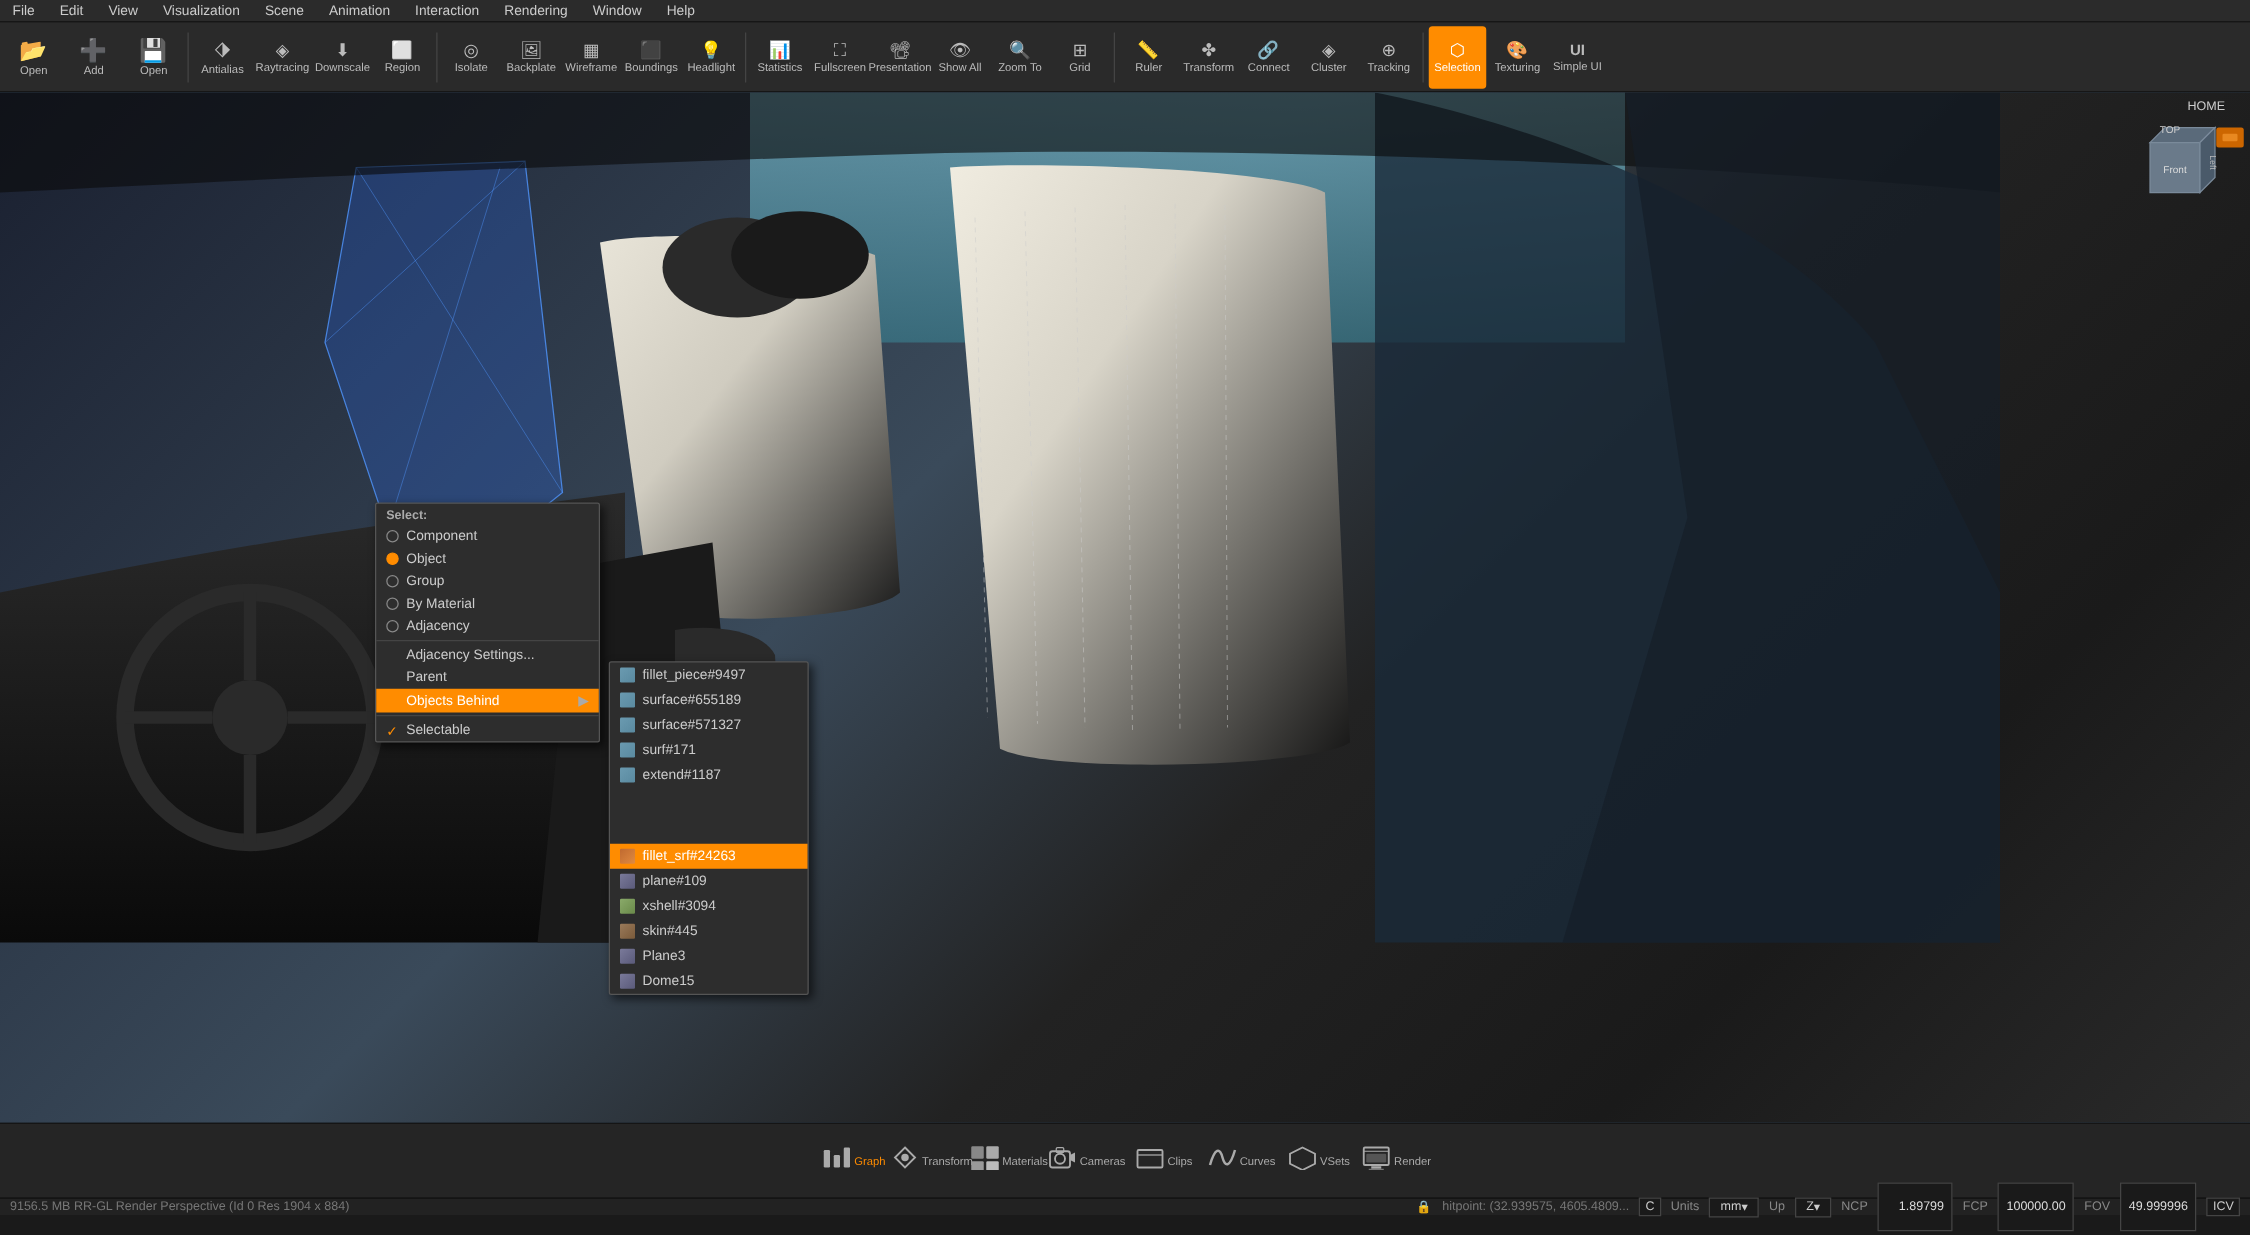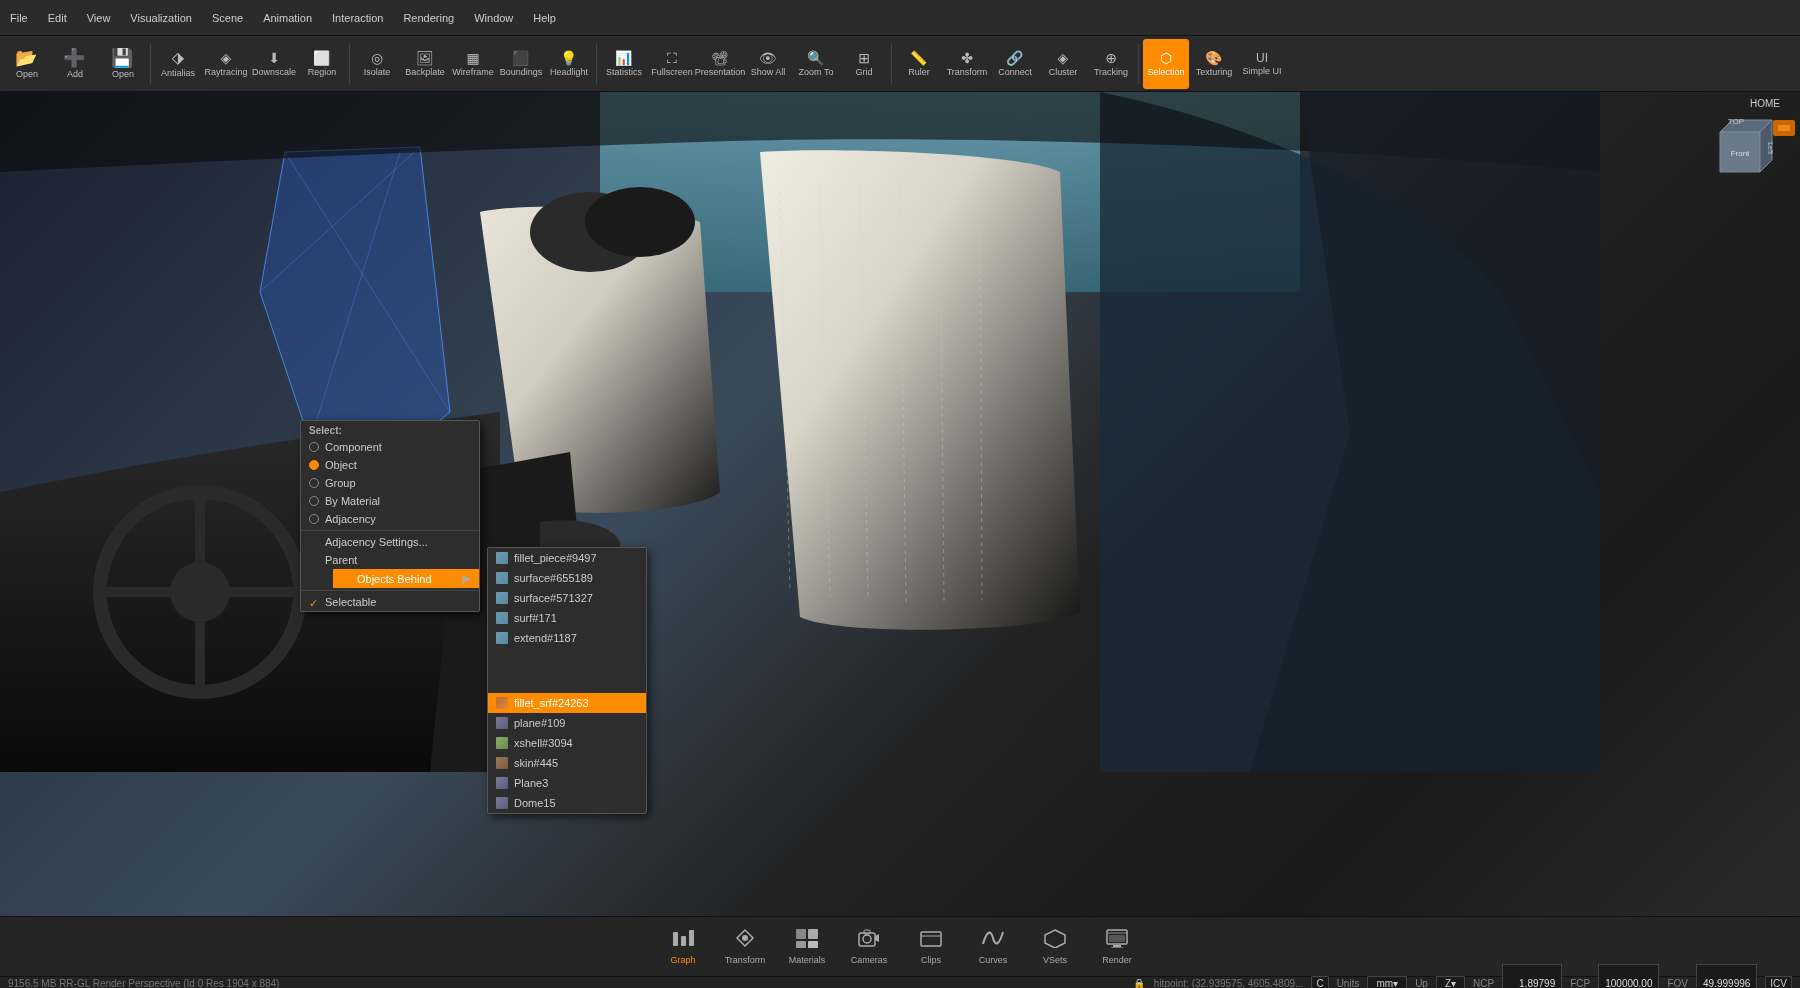--- a/index.html
+++ b/index.html
@@ -1,20 +1,20 @@
 <!DOCTYPE html>
 <html><head>
   <meta charset="utf-8">
   <style>
     * { margin: 0; padding: 0; box-sizing: border-box; }
     body { width: 1800px; height: 988px; background: #1a1a1a; font-family: 'Segoe UI', Arial, sans-serif; font-size: 11px; color: #ccc; overflow: hidden; position: relative; }
 
     
     #menu-bar {
-      width: 100%; height: 36px; background: #2b2b2b; display: flex; align-items: center;
+      width: 100%; height: 18px; background: #2b2b2b; display: flex; align-items: center;
       border-bottom: 1px solid #111; padding: 0 6px; gap: 12px;
     }
     .menu-item { color: #ccc; font-size: 11px; cursor: pointer; padding: 2px 4px; }
 
     
     #toolbar {
       width: 100%; height: 56px; background: #2a2a2a; display: flex; align-items: center;
       border-bottom: 1px solid #111; padding: 0 4px; gap: 2px; overflow: hidden;
     }
     .tool-btn {
@@ -44,21 +44,21 @@
       background: #2d2d2d; border: 1px solid #555; border-radius: 2px;
       min-width: 180px; box-shadow: 3px 3px 8px rgba(0,0,0,0.6);
     }
     .ctx-section-label {
       color: #aaa; font-size: 10px; padding: 4px 8px 2px 8px; font-weight: bold;
     }
     .ctx-item {
       display: flex; align-items: center; padding: 3px 8px; cursor: pointer;
       font-size: 11px; color: #ccc; gap: 6px;
     }
-    .ctx-item.active-item { background: #ff8c00; color: #fff; margin-left: 32px; }
+    .ctx-item.active-item { background: #ff8c00; color: #fff; }
     .ctx-item .radio { width: 10px; height: 10px; border-radius: 50%; border: 1.5px solid #888; display: inline-block; flex-shrink: 0; }
     .ctx-item .radio.checked { border-color: #ff8c00; background: #ff8c00; }
     .ctx-item .check { width: 10px; height: 10px; display: inline-block; flex-shrink: 0; color: #ff8c00; }
     .ctx-item .arrow { margin-left: auto; color: #aaa; }
     .ctx-sep { height: 1px; background: #444; margin: 2px 0; }
 
     
     #submenu-objects {
       position: absolute; left: 487px; top: 455px; z-index: 101;
       background: #2d2d2d; border: 1px solid #555; border-radius: 2px;
@@ -86,21 +86,21 @@
       width: 100%; height: 14px; background: #222; border-top: 1px solid #111;
       display: flex; align-items: center; padding: 0 8px; gap: 16px; color: #999; font-size: 10px;
     }
 
     
     #bottom-toolbar {
       width: 100%; height: 60px; background: #252525; border-top: 1px solid #111;
       display: flex; align-items: center; justify-content: center; gap: 6px;
     }
     .bottom-btn {
-      display: flex; flex-direction: column; align-items: center; justify-content: center;
+      display: flex; flex-direction: row; align-items: center; justify-content: center;
       width: 56px; height: 54px; cursor: pointer; border-radius: 3px;
       color: #aaa; font-size: 9px; text-align: center; gap: 2px;
     }
     .bottom-btn .icon { font-size: 20px; }
     .bottom-btn.active { color: #ff8c00; }
 
     
     .status-right { margin-left: auto; display: flex; align-items: center; gap: 8px; }
     .status-unit-box {
       background: #1a1a1a; border: 1px solid #444; padding: 1px 4px;
@@ -231,21 +231,21 @@
   <div class="tool-sep"></div>
   <div class="tool-btn active">
     <span class="icon" style="font-size:14px;">⬡</span>
     <span>Selection</span>
   </div>
   <div class="tool-btn">
     <span class="icon" style="font-size:14px;">🎨</span>
     <span>Texturing</span>
   </div>
   <div class="tool-btn">
-    <span class="icon" style="font-size:12px; font-weight:normal;">UI</span>
+    <span class="icon" style="font-size:12px; font-weight:bold;">UI</span>
     <span>Simple UI</span>
   </div>
 </div>
 
 <div id="viewport">
 
   <div id="viewport-bg">
 
     <svg width="100%" height="100%" style="position:absolute;top:0;left:0;">
 

